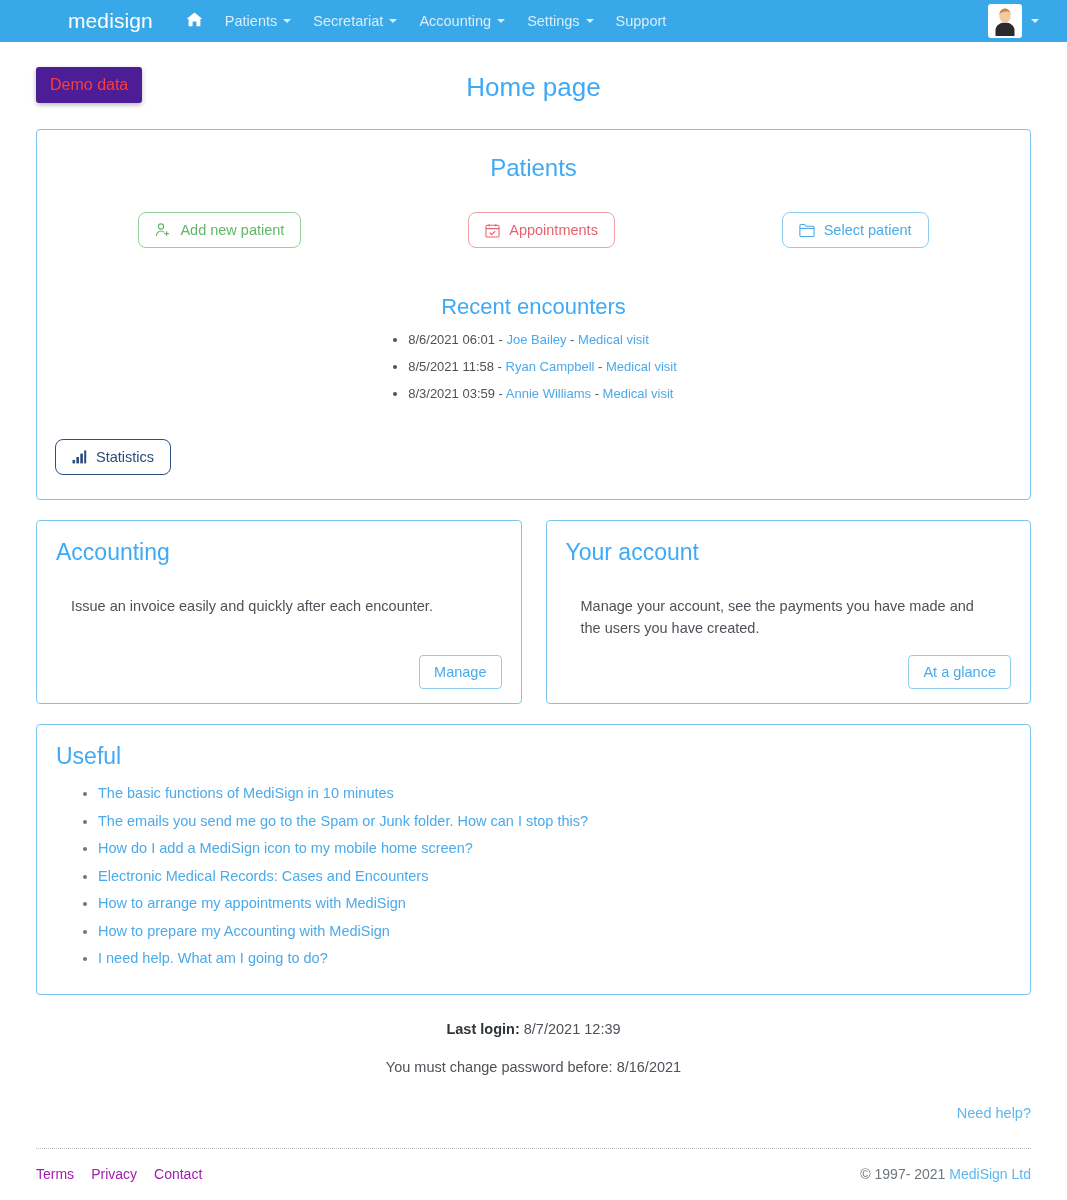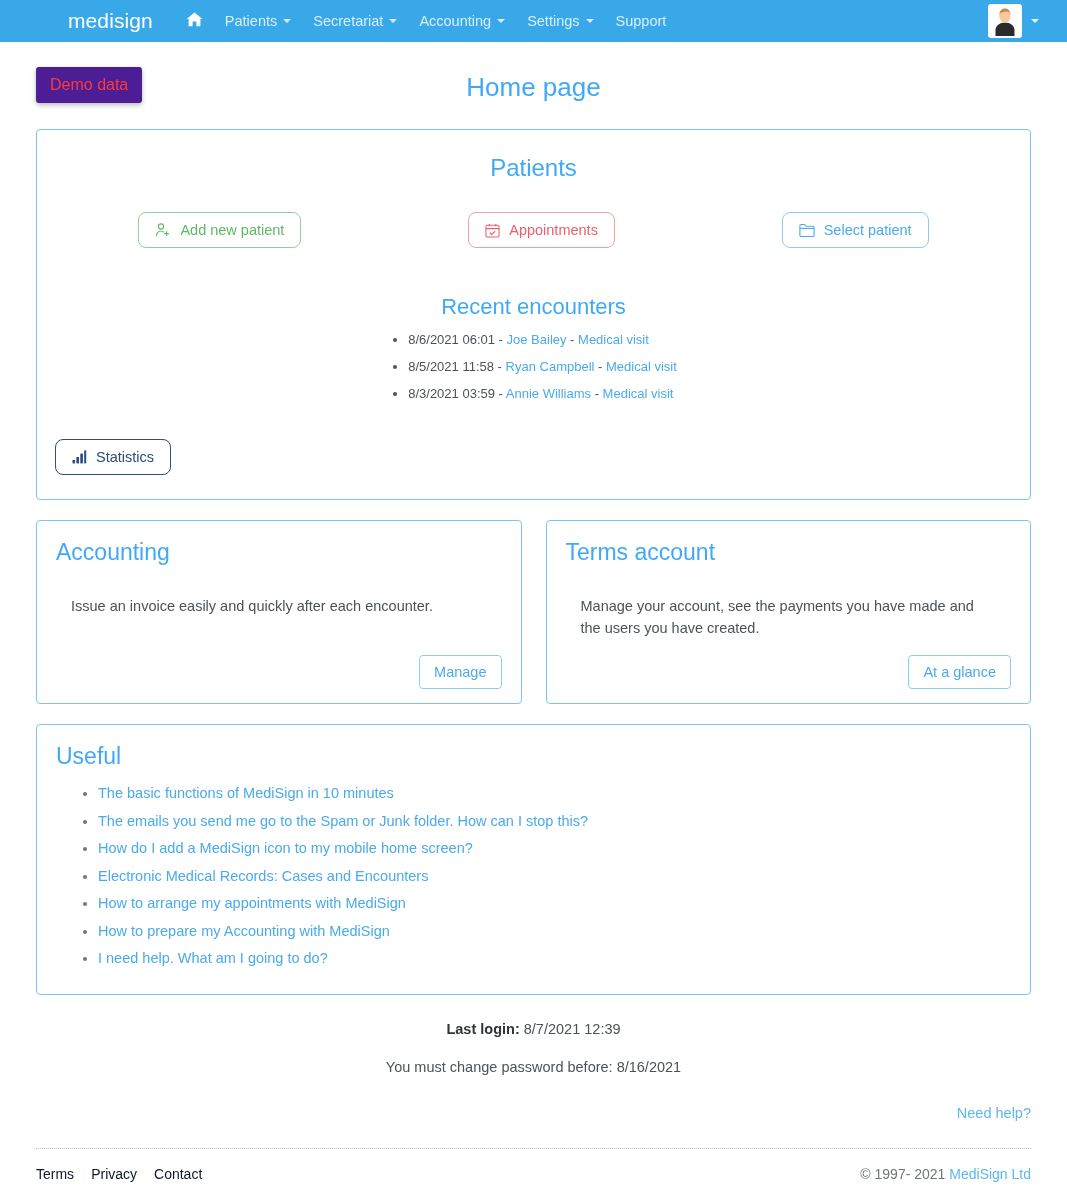--- a/index.html
+++ b/index.html
@@ -227,21 +227,21 @@
     margin: 27px 0 0;
   }
   .footer {
     display: flex;
     justify-content: space-between;
     align-items: center;
     padding-top: 17px;
     font-size: 14px;
   }
   .footer-left { display: flex; gap: 17px; }
-  .footer-left a { color: #0f172a; text-decoration: none; cursor: pointer; }
+  .footer-left a { color: #a21caf; text-decoration: none; cursor: pointer; }
   .footer-right { color: #6f767c; }
   .footer-right a { color: #5bb8ef; text-decoration: none; cursor: pointer; }
 </style>
 </head>
 <body>
 
 <div class="navbar">
   <a class="brand">medisign</a>
 
   <div class="nav-links">
@@ -361,21 +361,21 @@
   <div class="row2">
     <div class="card">
       <h2 class="card-title">Accounting</h2>
       <p class="card-text">Issue an invoice easily and quickly after each encounter.</p>
       <div class="card-foot">
         <button class="btn-plain">Manage</button>
       </div>
     </div>
 
     <div class="card">
-      <h2 class="card-title">Terms account</h2>
+      <h2 class="card-title">Your account</h2>
       <p class="card-text">Manage your account, see the payments you have made and the users you have created.</p>
       <div class="card-foot">
         <button class="btn-plain">At a glance</button>
       </div>
     </div>
   </div>
 
   <div class="card useful-card">
     <h2 class="card-title">Useful</h2>
     <ul class="useful-list">

